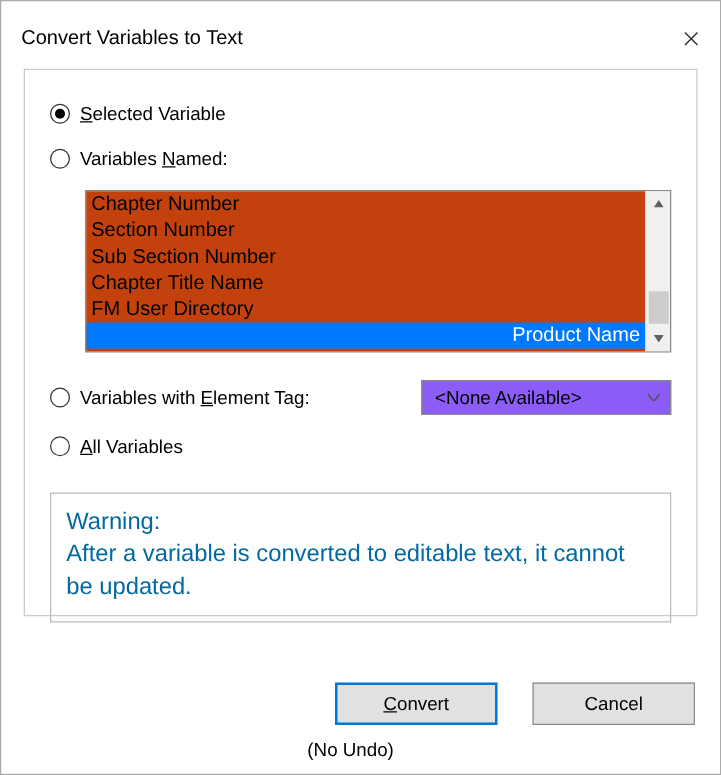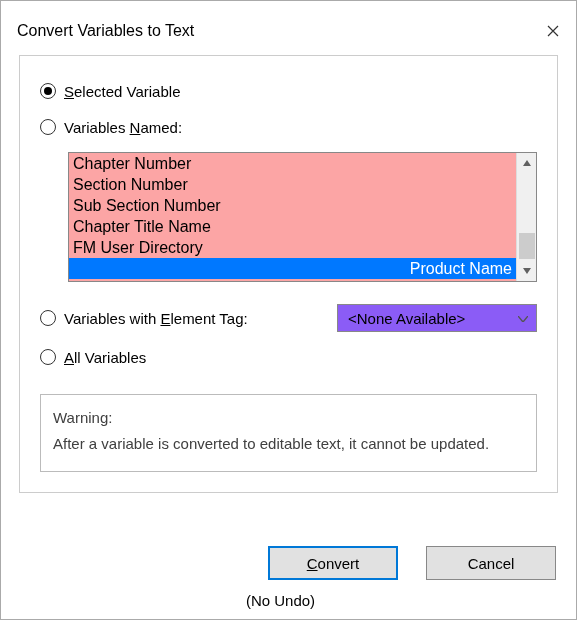--- a/index.html
+++ b/index.html
@@ -78,21 +78,21 @@
   .und { text-decoration: underline; }
   .listbox-wrap {
     display: flex;
     border: 1px solid #888;
     height: 130px;
     margin: 0 0 22px 28px;
   }
   .listbox {
     flex: 1;
     overflow: hidden;
-    background: #fca5a5;
+    background: #c2410c;
     font-size: 16px;
     line-height: 21px;
   }
   .list-item {
     padding: 0 4px;
     white-space: nowrap;
     color: #000;
   }
   .list-item.selected {
     background: #0078ff;
@@ -139,23 +139,23 @@
     justify-content: space-between;
     padding: 0 8px 0 10px;
     font-size: 15px;
     color: #000;
   }
   .dd-arrow { font-size: 10px; color: #444; }
   .warning-box {
     border: 1px solid #bbb;
     padding: 10px 12px 14px 12px;
     margin-top: 26px;
-    font-size: 15px;
+    font-size: 19px;
     line-height: 26px;
-    color: #404040;
+    color: #0369a1;
   }
   .button-row {
     display: flex;
     justify-content: flex-end;
     gap: 28px;
     padding: 14px 20px 6px 0;
     text-align: center;
   }
   .btn {
     width: 130px;

